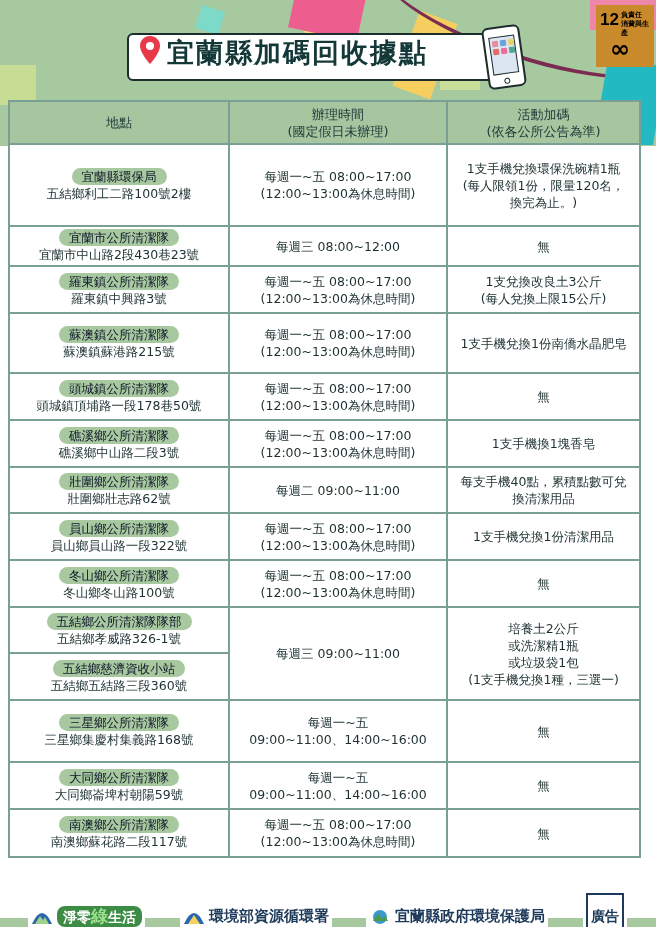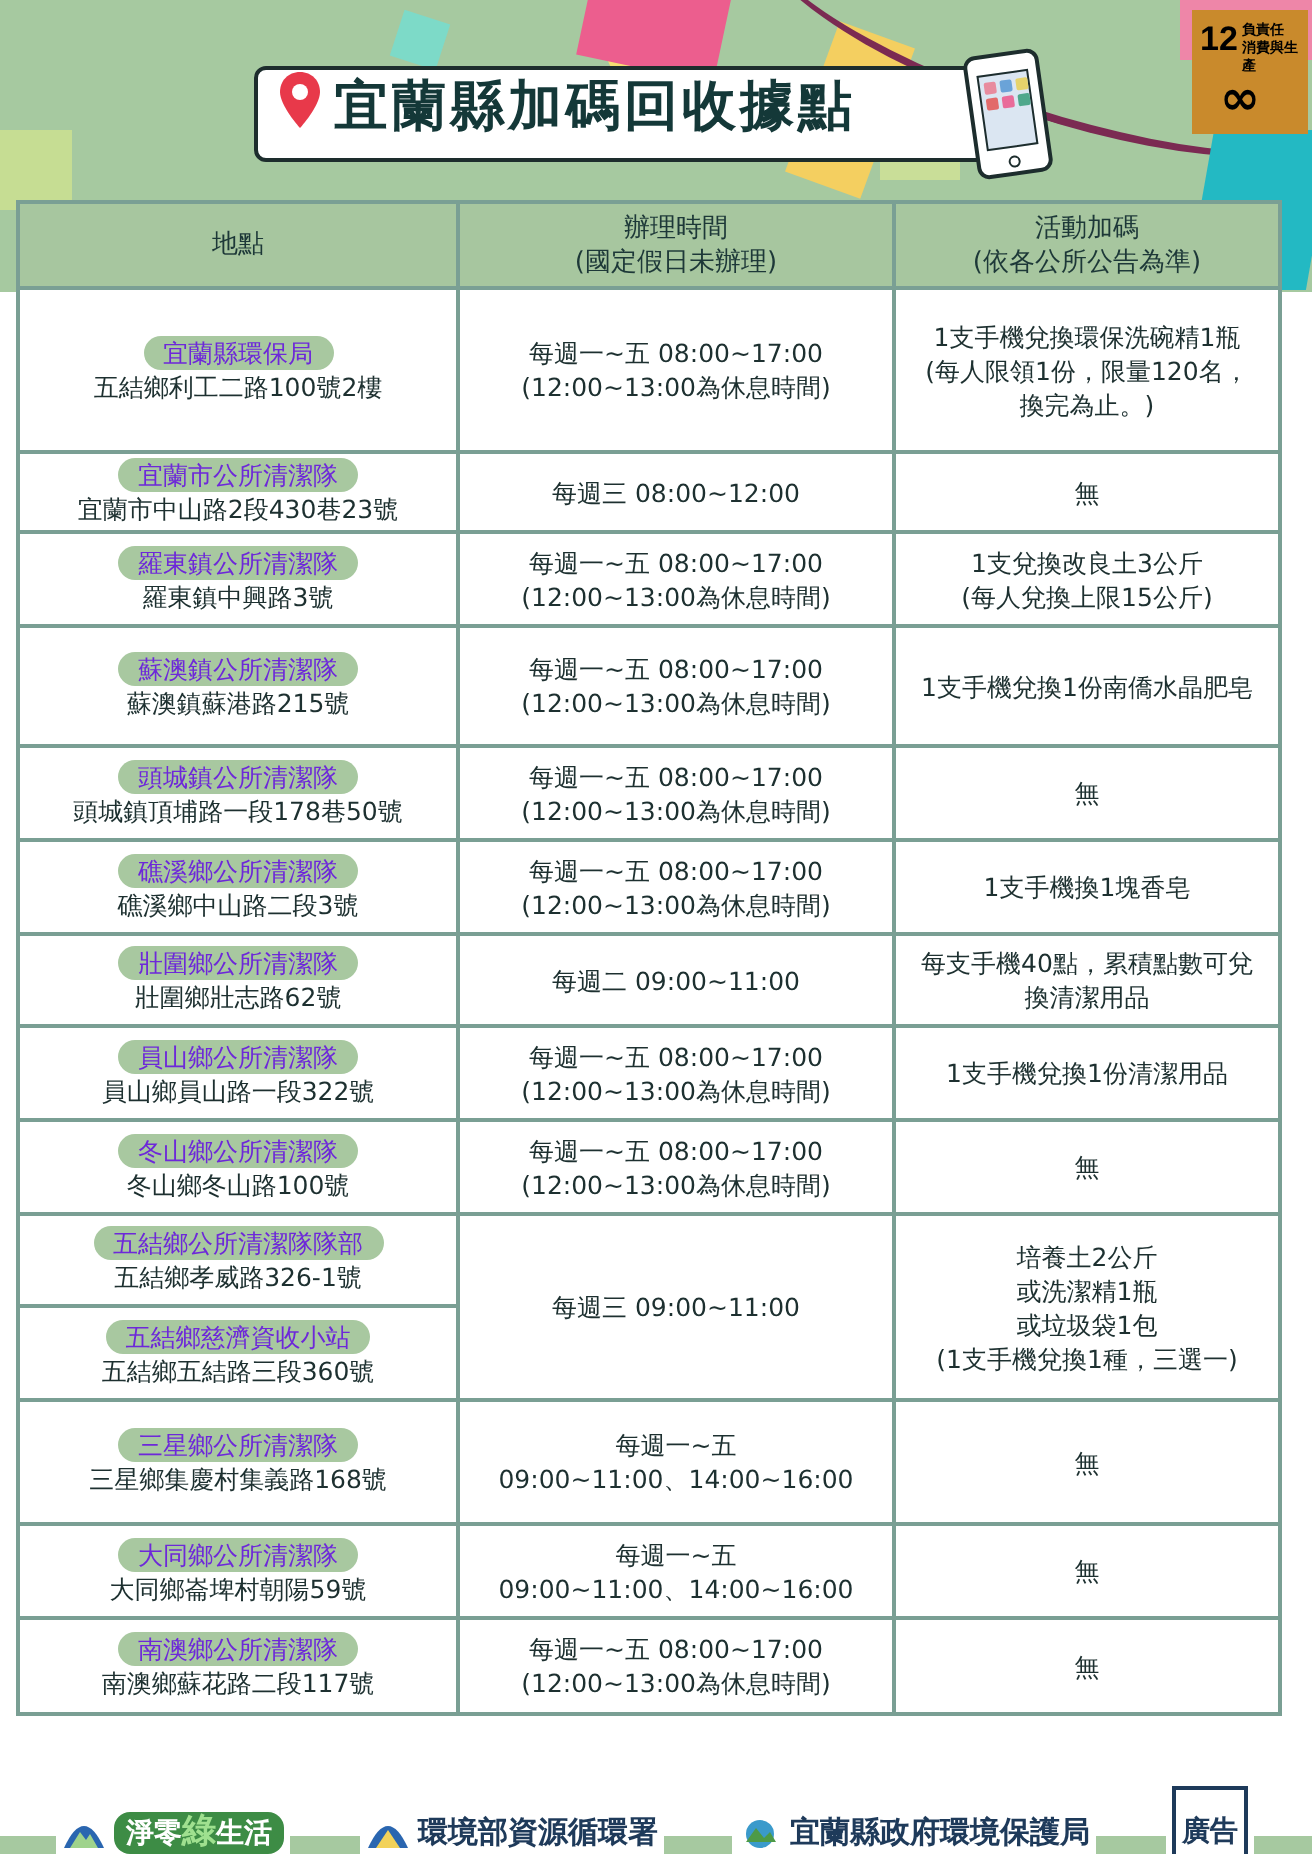--- a/index.html
+++ b/index.html
@@ -28,21 +28,21 @@
   .title-text { font-size: 27px; font-weight: bold; color: #143838; letter-spacing: 2px; }
   .phone { position: absolute; left: 485px; top: 26px; width: 38px; height: 62px; background: #fff; border: 2px solid #1d2d2d; border-radius: 6px; z-index: 3; transform: rotate(-8deg); }
   .phone-screen { position: absolute; left: 4px; top: 8px; width: 26px; height: 38px; background: #dbe6f2; border: 1px solid #1d2d2d; }
   .app { position: absolute; width: 6px; height: 6px; border-radius: 1px; }
   .phone-btn { position: absolute; left: 14px; top: 50px; width: 6px; height: 6px; border: 1px solid #1d2d2d; border-radius: 50%; }
 
   table { position: absolute; left: 8px; top: 100px; width: 631px; border-collapse: collapse; z-index: 2; background: #fff; table-layout: fixed; }
   td, th { border: 2px solid #7a9f94; text-align: center; vertical-align: middle; font-size: 12.5px; line-height: 17px; color: #1d3030; font-weight: normal; }
   th { background: #a7c69f; font-size: 13px; line-height: 17px; color: #1d3838; height: 43px; }
   .c1 { width: 220px; } .c2 { width: 218px; } .c3 { width: 193px; }
-  .place-name { display: inline-block; background: #a8c8a0; border-radius: 9px; padding: 0 10px; line-height: 17px; color: #6d28d9; }
+  .place-name { display: inline-block; background: #a8c8a0; border-radius: 9px; padding: 0 10px; line-height: 17px; color: #0f172a; }
   .addr { display: block; }
   .line { display: block; }
 
   .footer { position: absolute; left: 0; top: 905px; width: 656px; height: 22px; }
   .footer-bar { position: absolute; left: 0; top: 13px; width: 656px; height: 9px; background: #a6c9a0; }
   .f-item { position: absolute; top: 0; height: 22px; display: flex; align-items: center; background: #fff; font-size: 15px; color: #1e3a5a; font-weight: bold; padding: 0 3px; }
   .mtn { width: 22px; height: 16px; margin-right: 4px; }
   .green-pill { display: inline-block; background: #3d8c45; color: #fff; border-radius: 8px; padding: 0 6px; font-size: 14px; line-height: 20px; }
   .green-pill b { color: #9fe08f; font-size: 17px; }
   .ad-box { border: 2px solid #1e3a5a; padding: 12px 3px; line-height: 18px; font-size: 14px; }

